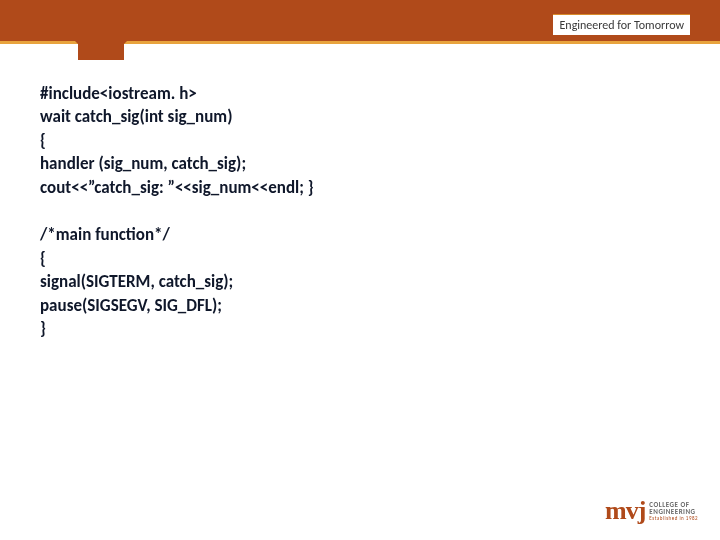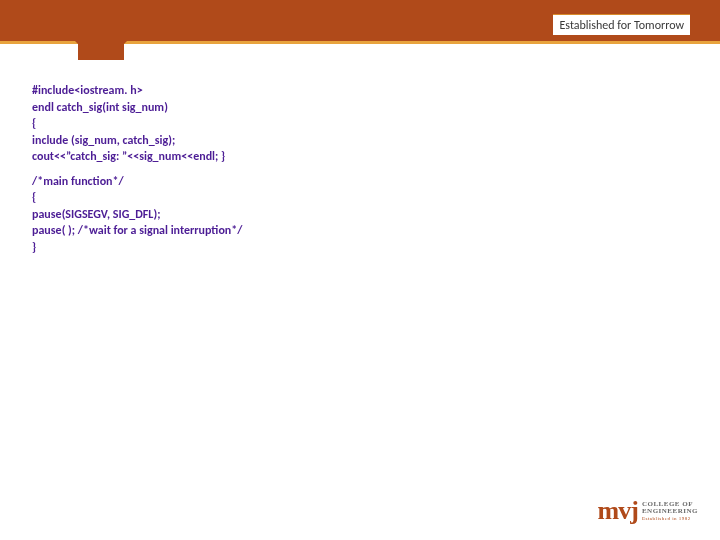--- a/index.html
+++ b/index.html
@@ -61,29 +61,29 @@
     top: 0;
     width: 0;
     height: 0;
     border-top: 0 solid transparent;
     border-bottom: 12px solid transparent;
     border-left: 12px solid #b04a1a;
   }
   .content {
     position: absolute;
     top: 82px;
-    left: 32px;
+    left: 40px;
     right: 40px;
-    font-size: 12px;
+    font-size: 17px;
     font-weight: 700;
-    color: #4c1d95;
+    color: #0f172a;
     line-height: 1.38;
   }
   .block2 {
-    margin-top: 8px;
+    margin-top: 24px;
   }
   .logo {
     position: absolute;
     bottom: 14px;
     right: 22px;
     display: flex;
     align-items: center;
     gap: 4px;
     margin-top: 32px;
   }
@@ -94,51 +94,50 @@
     letter-spacing: -1px;
     font-family: Georgia, serif;
   }
   .logo-text {
     display: flex;
     flex-direction: column;
     font-size: 7px;
     line-height: 1;
     color: #6a6a6a;
     letter-spacing: 0.5px;
-    font-family: Liberation Serif, serif;
   }
   .logo-text .line1 { font-weight: 700; }
   .logo-sub {
     font-size: 5px;
     color: #b04a1a;
     margin-top: 1px;
   }
 </style>
 </head>
 <body>
 
 <div class="header">
   <div class="header-line"></div>
 </div>
-<div class="tagline">Established for Tomorrow</div>
+<div class="tagline">Engineered for Tomorrow</div>
 <div class="notch"></div>
 
 <div class="content">
   <div>
     <div>#include&lt;iostream. h&gt;</div>
-    <div>endl catch_sig(int sig_num)</div>
+    <div>wait catch_sig(int sig_num)</div>
     <div> {</div>
-    <div> include (sig_num, catch_sig);</div>
+    <div> handler (sig_num, catch_sig);</div>
     <div>cout&lt;&lt;”catch_sig: ”&lt;&lt;sig_num&lt;&lt;endl; }</div>
   </div>
   <div class="block2">
     <div>/*main function*/</div>
     <div>{</div>
+    <div> signal(SIGTERM, catch_sig);</div>
     <div>pause(SIGSEGV, SIG_DFL);</div>
-    <div> pause( ); /*wait for a signal interruption*/</div>
     <div>}</div>
   </div>
 </div>
 
 <div class="logo">
   <span class="logo-mark">mvj</span>
   <div class="logo-text">
     <span class="line1">COLLEGE OF</span>
     <span class="line1">ENGINEERING</span>
     <span class="logo-sub">Established in 1982</span>

